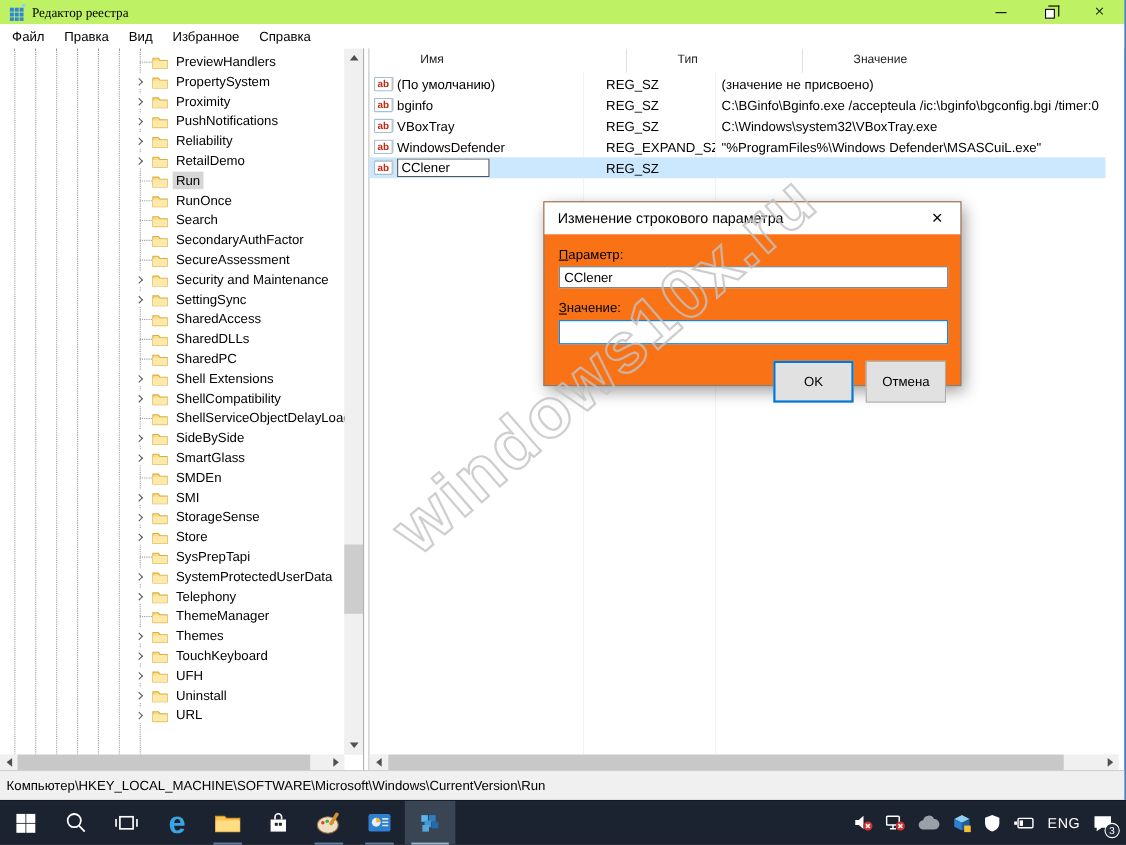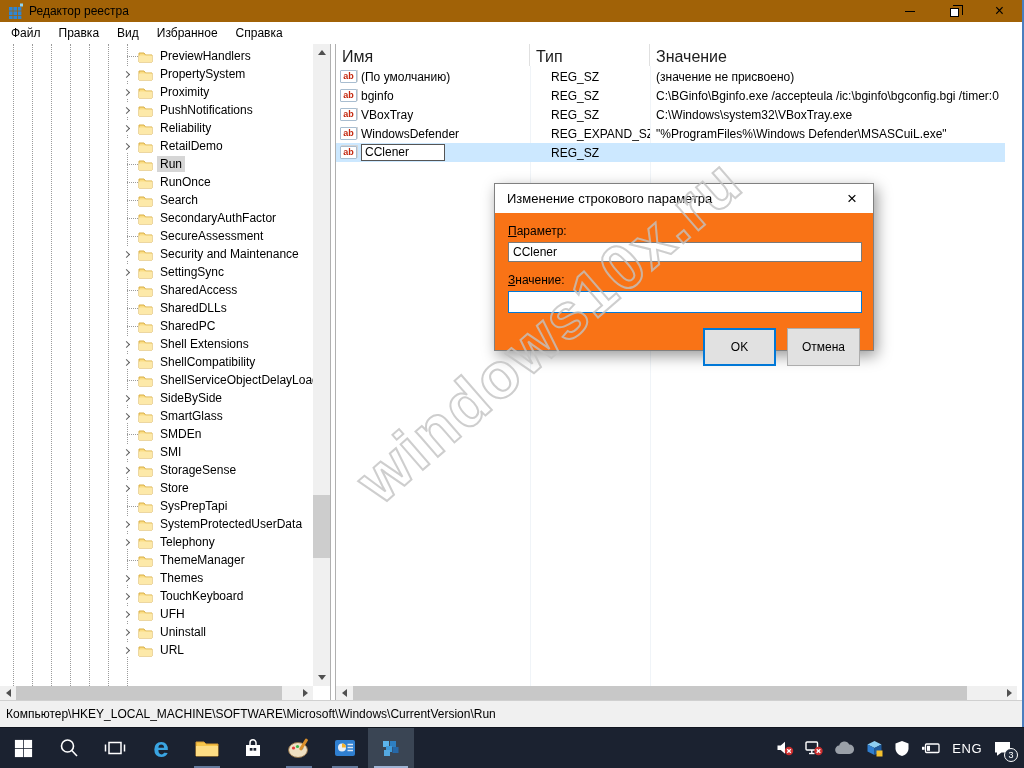--- a/index.html
+++ b/index.html
@@ -1,21 +1,21 @@
 <!DOCTYPE html>
 <html><head>
 <meta charset="utf-8">
 <style>
   * { margin:0; padding:0; box-sizing:border-box; }
   html,body { width:1024px; height:768px; overflow:hidden; }
   body { position:relative; background:#10151f; font-family:"Liberation Sans", sans-serif; font-size:12px; color:#000; }
 
   
   .window { position:absolute; left:0; top:0; width:1024px; height:727px; background:#fff; border-right:2px solid #4a7ebe; }
-  .titlebar { height:22px; background:#a16207; display:flex; align-items:center; }
+  .titlebar { height:22px; background:#bef264; display:flex; align-items:center;font-family:Liberation Serif, serif; }
   .app-icon { margin:0 5px 0 8px; width:16px; height:16px; }
   .title-text { font-size:12px; color:#000; }
   .caption { margin-left:auto; display:flex; height:22px; }
   .cap-btn { width:45px; height:22px; display:flex; align-items:center; justify-content:center; color:#000; }
   .glyph-min { width:10px; border-top:1px solid #000; display:block; }
   .glyph-restore { position:relative; width:9px; height:9px; border:1px solid #000; background:#fff; margin-top:2px; }
   .glyph-restore::before { content:""; position:absolute; left:2px; top:-4px; width:9px; height:9px; border:1px solid #000; border-left:none; border-bottom:none; }
   .glyph-close { font-size:16px; line-height:1; }
 
   .menubar { height:22px; background:#fff; display:flex; align-items:center; padding-left:2px; }
@@ -45,21 +45,21 @@
   .tri-up { width:0; height:0; border-left:4px solid transparent; border-right:4px solid transparent; border-bottom:5px solid #505050; }
   .tri-down { width:0; height:0; border-left:4px solid transparent; border-right:4px solid transparent; border-top:5px solid #505050; }
   .tri-left { width:0; height:0; border-top:4px solid transparent; border-bottom:4px solid transparent; border-right:5px solid #505050; }
   .tri-right { width:0; height:0; border-top:4px solid transparent; border-bottom:4px solid transparent; border-left:5px solid #505050; }
 
   .splitter { position:absolute; left:330px; top:44px; width:6px; height:656px; background:#fff; border-left:1px solid #b0b0b0; border-right:1px solid #b0b0b0; }
 
   
   .list-pane { position:absolute; left:336px; top:44px; width:681px; height:656px; background:#fff; overflow:hidden; }
   .lv-header { position:absolute; left:0; top:0; right:0; height:22px; display:flex; background:#fff; }
-  .lv-header .hcell { padding:4px 0 0 6px; font-size:16px; color:#1d1d1d; border-right:1px solid #e0e0e0; }
+  .lv-header .hcell { padding:4px 0 0 6px; font-size:11px; color:#1d1d1d; border-right:1px solid #e0e0e0;margin-left:40px; }
   .h-name { width:194px; } .h-type { width:120px; } .h-val { flex:1; border-right:none !important; }
   .col-line { position:absolute; top:22px; height:620px; width:0; border-left:1px solid #f0f4f8; }
   .lv-rows { position:absolute; left:0; top:23px; right:12px; }
   .lv-row { height:19px; display:flex; align-items:center; white-space:nowrap; }
   .lv-row.selrow { background:#cce8ff; }
   .cell { overflow:hidden; }
   .c-name { width:194px; display:flex; align-items:center; padding-left:4px; }
   .c-type { width:120px; padding-left:21px; }
   .c-val  { flex:1; padding-left:6px; }
   .ab-icon { flex:0 0 auto; width:17px; height:13px; background:#fff; border:1px solid #a8bdd0; border-radius:1px; color:#c3270e; font-weight:bold; font-size:9px; line-height:11px; text-align:center; margin-right:4px; box-shadow:1px -1px 0 0 #d5d5d5; font-style:normal; }

